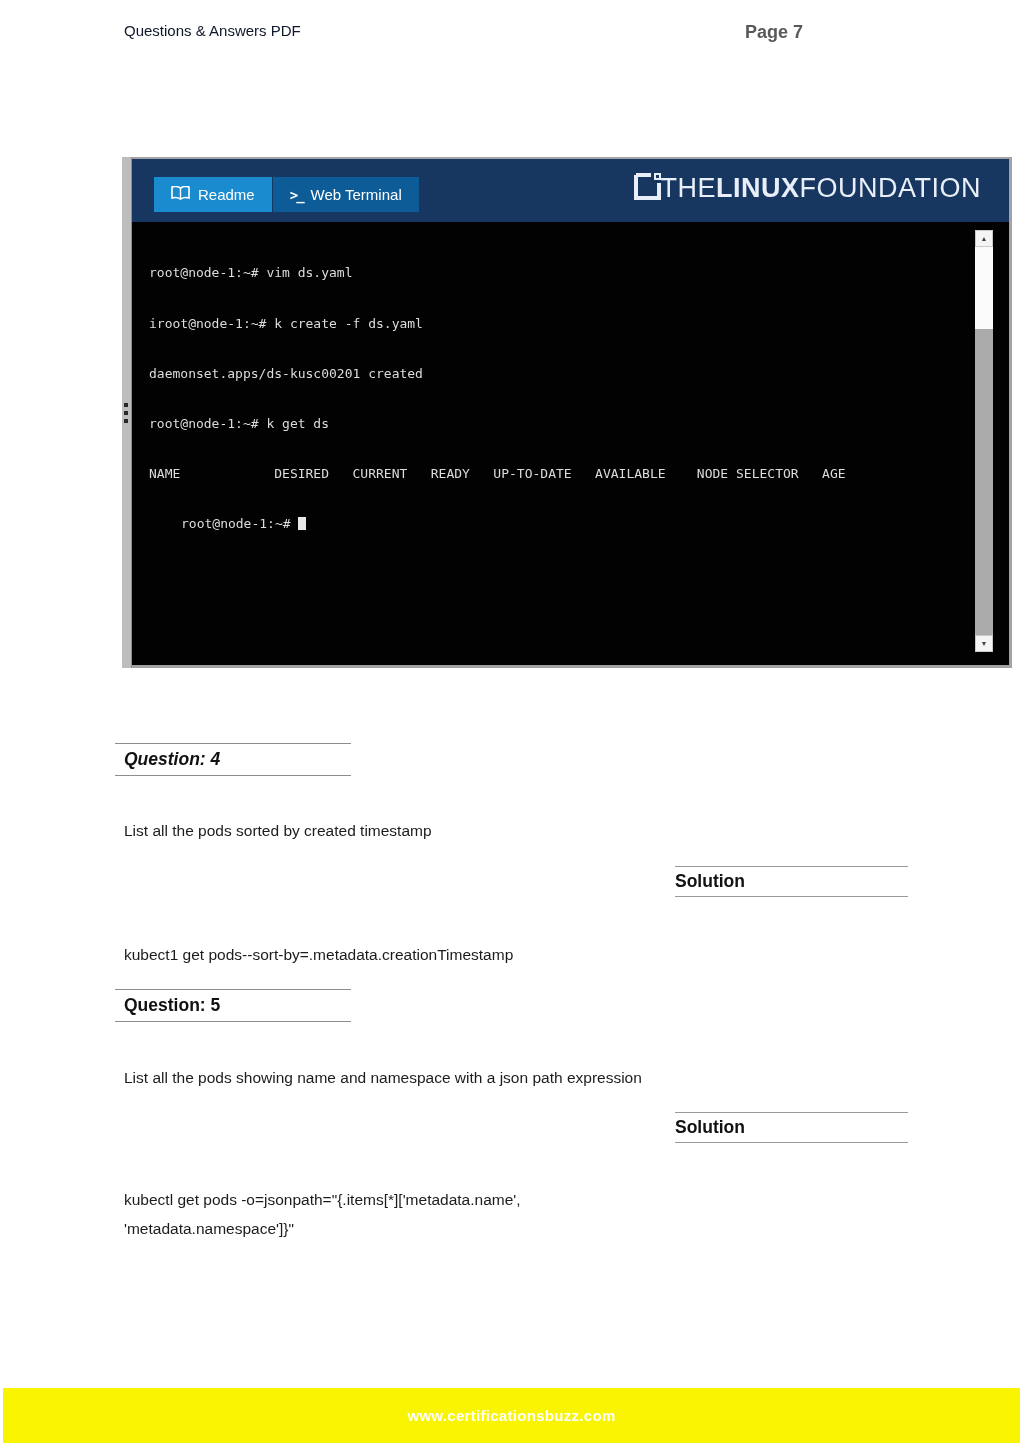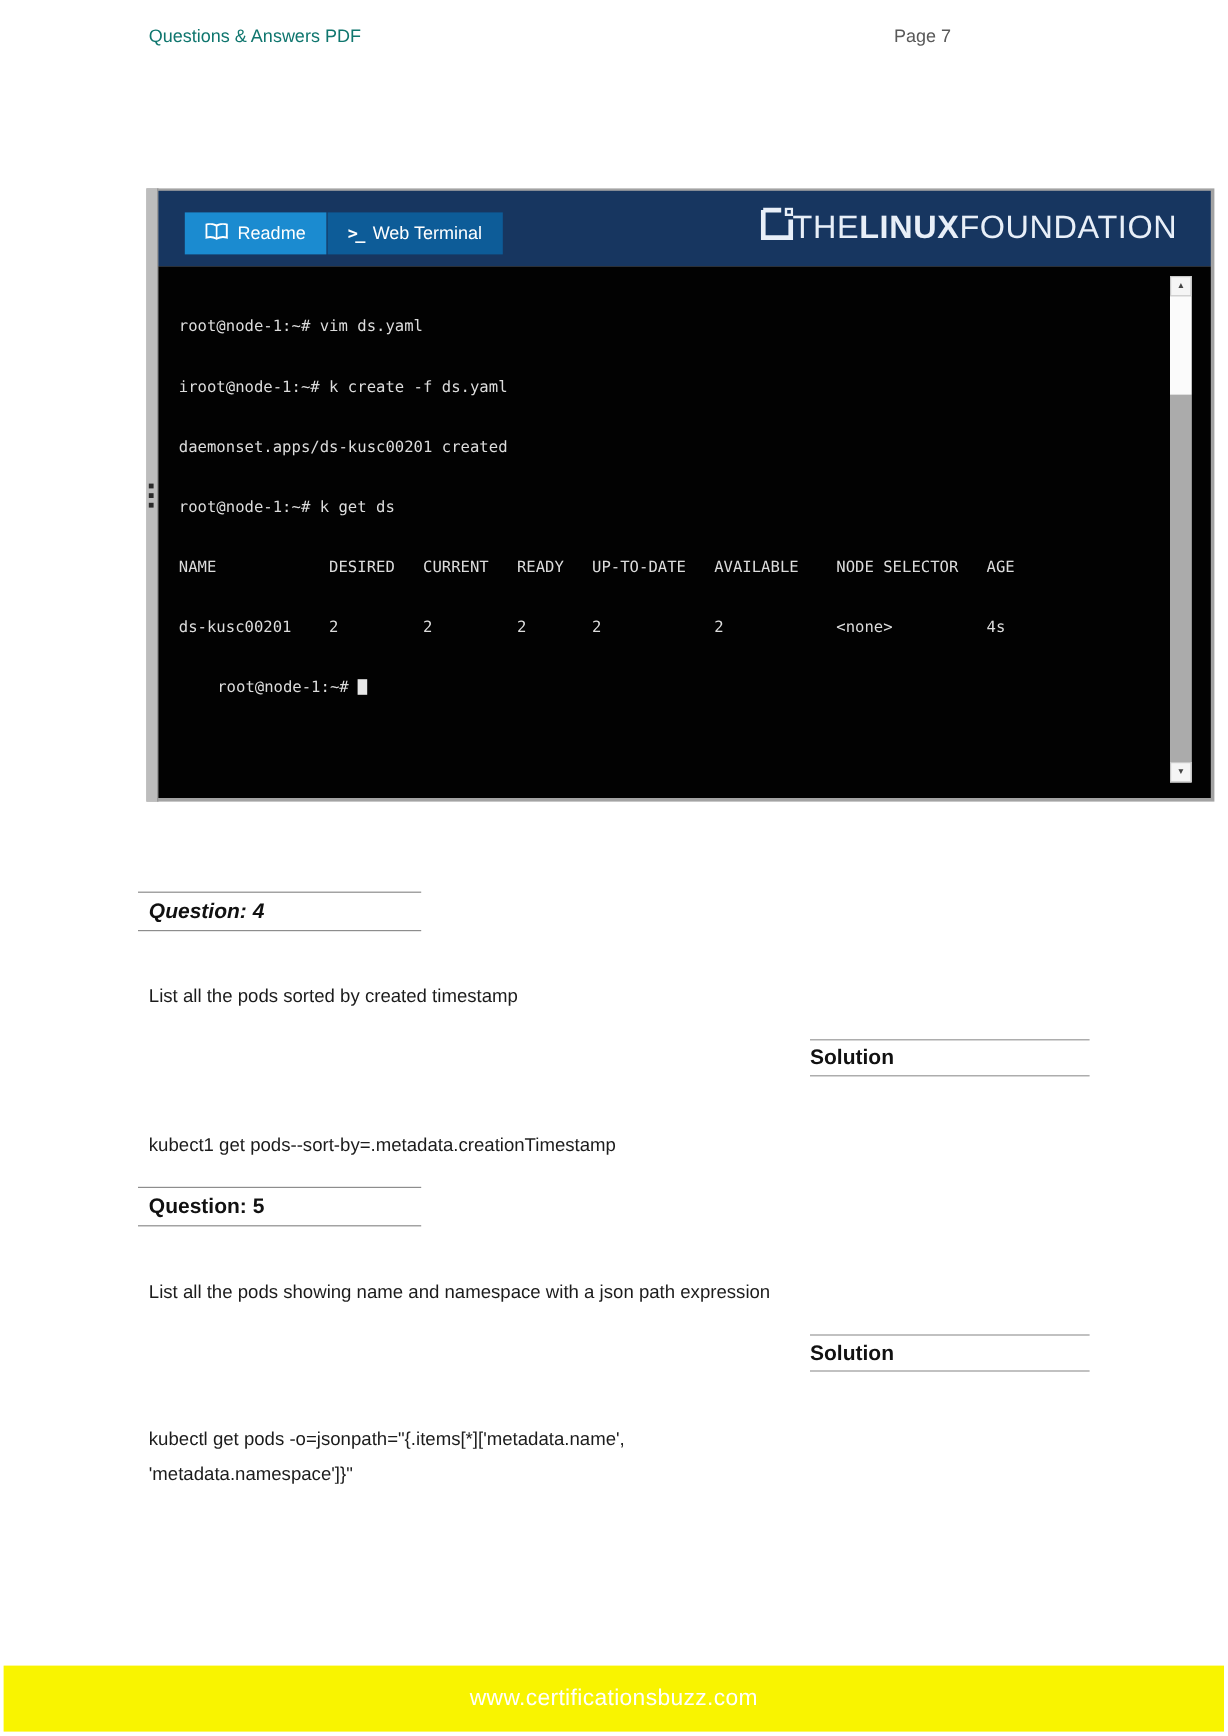--- a/index.html
+++ b/index.html
@@ -1,21 +1,21 @@
 <!DOCTYPE html>
 <html><head>
 <meta charset="utf-8">
 <style>
   html,body{margin:0;padding:0;background:#ffffff;}
   #page{position:relative;width:1023px;height:1447px;background:#ffffff;overflow:hidden;
         font-family:"Liberation Sans",sans-serif;}
 
   
-  .doc-header-left{position:absolute;left:124px;top:22px;font-size:15px;color:#0f766e;}
-  .doc-header-right{position:absolute;left:745px;top:22px;font-size:15px;color:#595959;}
+  .doc-header-left{position:absolute;left:124px;top:22px;font-size:15px;color:#0f172a;}
+  .doc-header-right{position:absolute;left:745px;top:22px;font-size:18px;color:#595959;font-weight:bold;}
 
   
   .shot{position:absolute;left:122px;top:157px;width:890px;height:511px;background:#a3a3a3;}
   .shot .splitter{position:absolute;left:0;top:0;width:9px;height:100%;background:#bdbdbd;
                   border-right:1px solid #8f8f8f;}
   .shot .splitter .dots{position:absolute;left:2px;top:246px;width:4px;}
   .shot .splitter .dots i{display:block;width:4px;height:4px;background:#2a2a2a;margin-bottom:4px;}
 
   .titlebar{position:absolute;left:10px;top:2px;right:3px;height:63px;background:#173660;}
   .tabs{position:absolute;left:22px;top:18px;height:35px;display:flex;}
@@ -54,21 +54,21 @@
           font-weight:bold;font-size:17.5px;color:#111111;}
   .qtext{position:absolute;left:124px;font-size:15.5px;color:#1c1c1c;}
   .solblock{position:absolute;left:675px;width:233px;border-top:1px solid #999999;
             border-bottom:1px solid #999999;padding:4px 0;
             font-weight:bold;font-size:17.5px;color:#111111;}
   .soltext{position:absolute;left:124px;font-size:15.5px;color:#1c1c1c;line-height:29px;}
 
   
   .footer{position:absolute;left:3px;right:3px;bottom:4px;height:55px;background:#f9f400;
           display:flex;align-items:center;justify-content:center;}
-  .footer-url{color:#ffffff;font-weight:normal;font-size:19px;letter-spacing:0.3px;}
+  .footer-url{color:#ffffff;font-weight:bold;font-size:15px;letter-spacing:0.3px;}
 </style>
 </head>
 <body>
 
 <div id="page">
 
   <div class="doc-header-left">Questions &amp; Answers PDF</div>
   <div class="doc-header-right">Page 7</div>
 
   <div class="shot">
@@ -112,21 +112,20 @@
       </div>
     </div>
 
     <div class="term">
       <div class="term-lines">
         <div class="term-line">root@node-1:~# vim ds.yaml</div>
         <div class="term-line">iroot@node-1:~# k create -f ds.yaml</div>
         <div class="term-line">daemonset.apps/ds-kusc00201 created</div>
         <div class="term-line">root@node-1:~# k get ds</div>
         <div class="term-line">NAME            DESIRED   CURRENT   READY   UP-TO-DATE   AVAILABLE    NODE SELECTOR   AGE</div>
-        <div class="term-line">ds-kusc00201    2         2         2       2            2            &lt;none&gt;          4s</div>
         <div class="prompt-row"><span>root@node-1:~# </span><span class="cursor"></span></div>
       </div>
 
       <div class="sb">
         <div class="sb-btn">
             <span>▲</span>
           </div>
         <div class="sb-thumb"></div>
         <div class="sb-track"></div>
         <div class="sb-btn">

